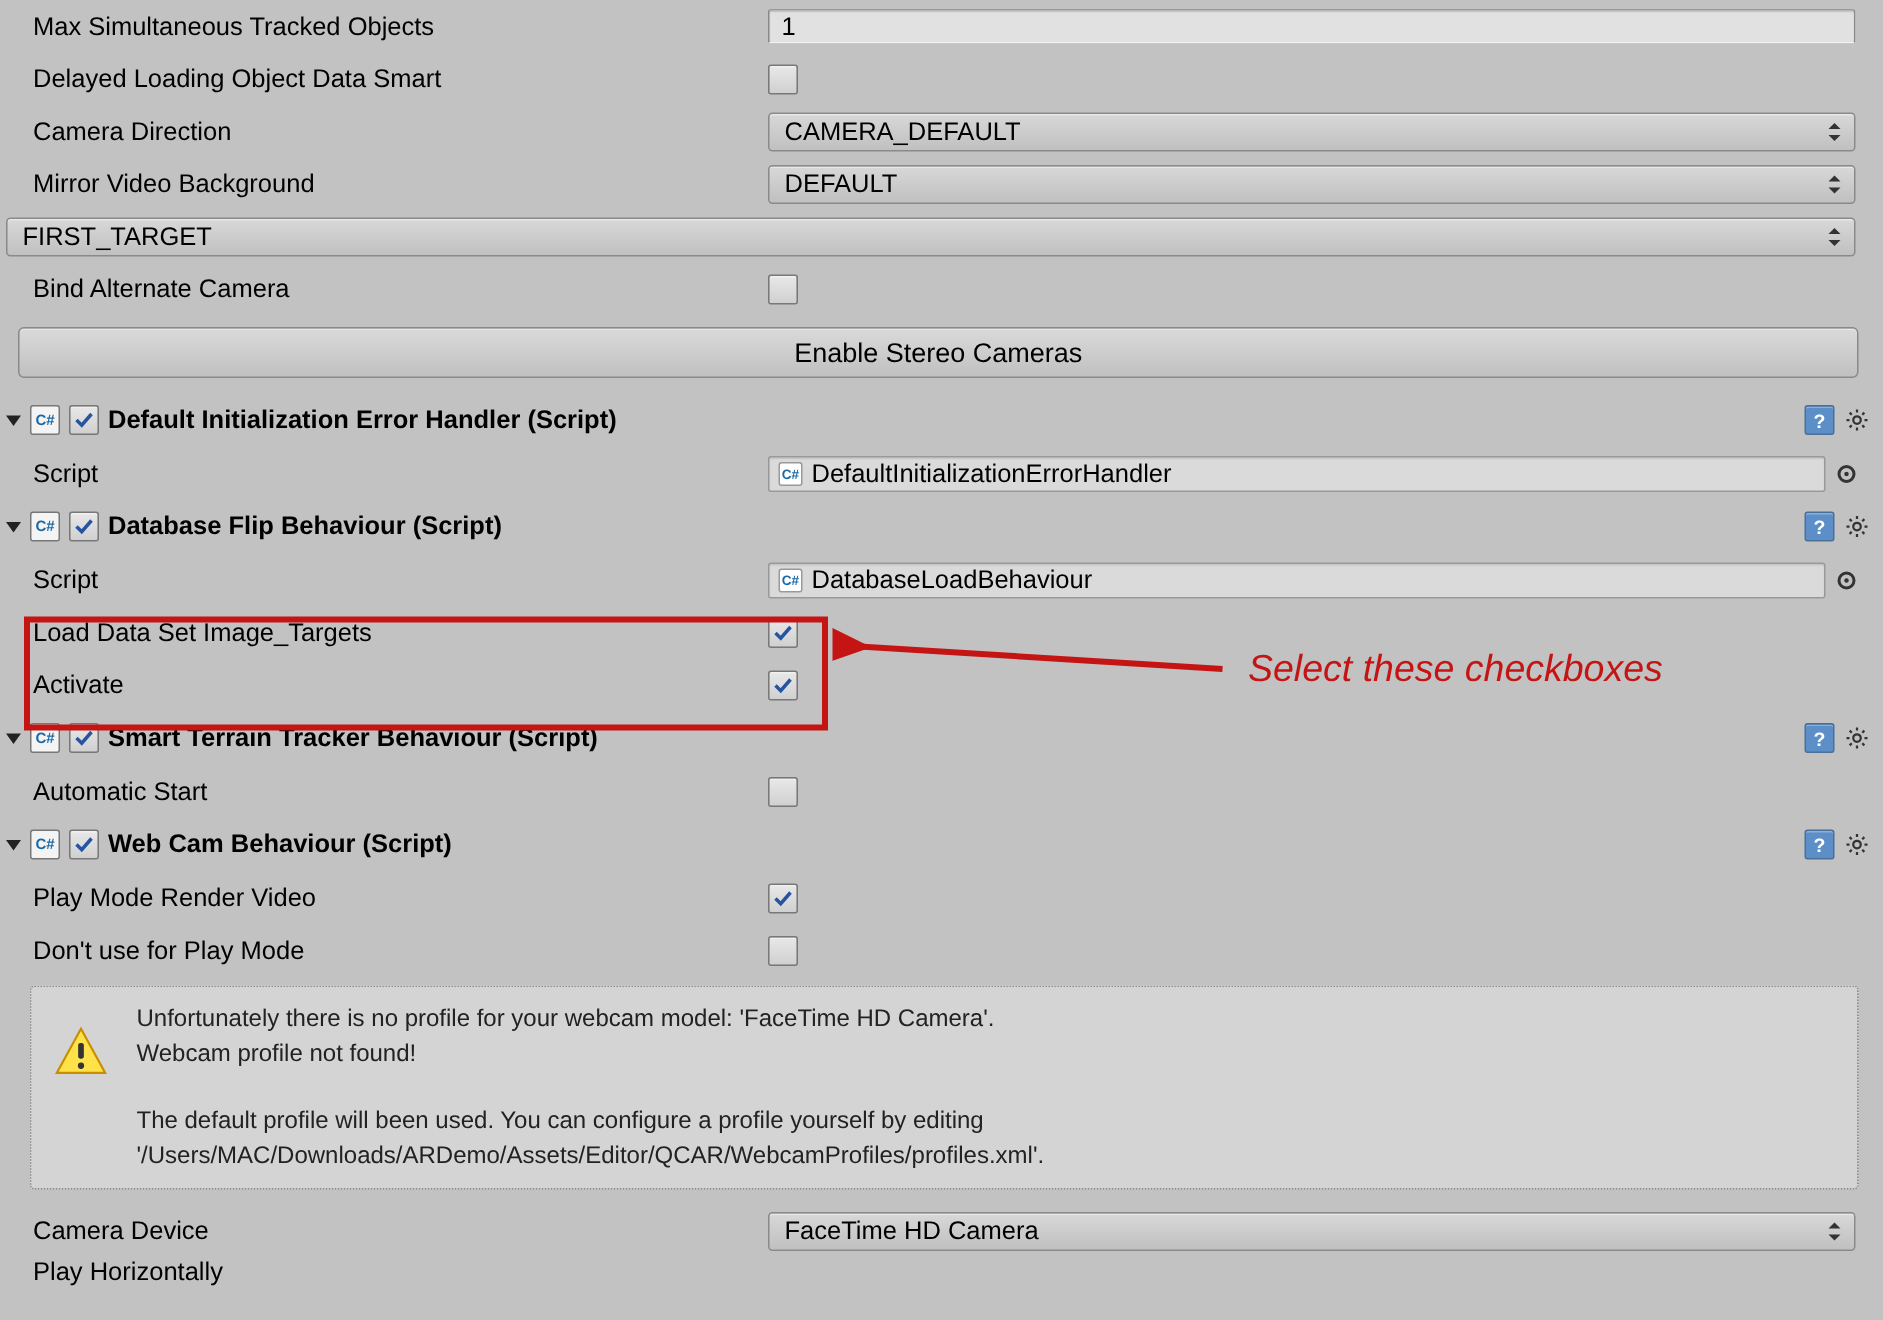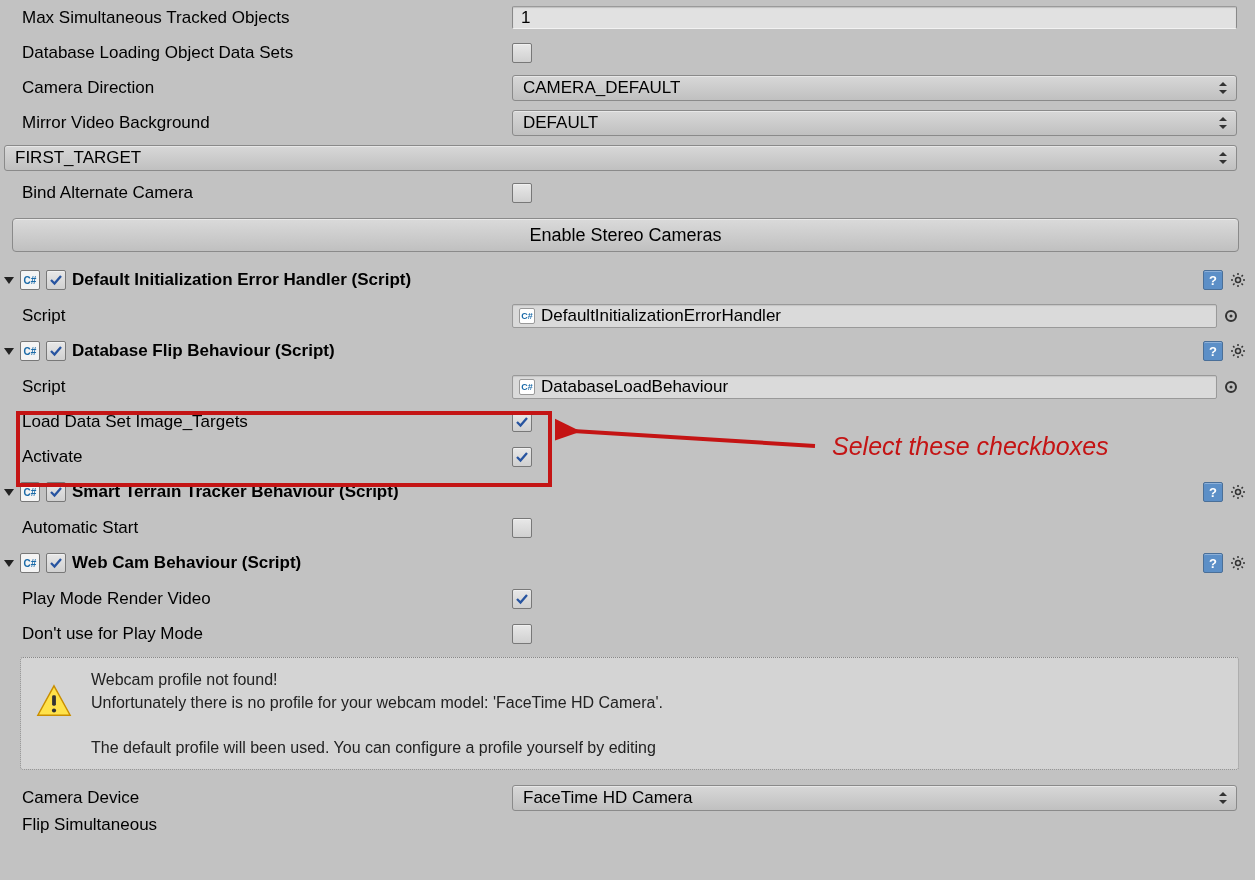--- a/index.html
+++ b/index.html
@@ -259,21 +259,21 @@
 <body>
 
 <div class="row">
   <div class="label">Max Simultaneous Tracked Objects</div>
   <div class="control">
     <input class="text-input" value="1" style="">
   </div>
 </div>
 
 <div class="row">
-  <div class="label">Database Loading Object Data Sets</div>
+  <div class="label">Delayed Loading Object Data Smart</div>
   <div class="control">
     <div class="checkbox">
       
     </div>
   </div>
 </div>
 
 <div class="row">
   <div class="label">Camera Direction</div>
   <div class="control">
@@ -497,42 +497,43 @@
   </div>
 </div>
 
 <div class="warning-box">
   <svg class="warn-tri" viewBox="0 0 40 40">
     <path d="M20 4 L37 35 L3 35 Z" fill="#ffe24a" stroke="#c98e00" stroke-width="1.5"></path>
     <rect x="18" y="14" width="4" height="11" rx="1.5" fill="#333"></rect>
     <circle cx="20" cy="30" r="2.2" fill="#333"></circle>
   </svg>
   <div class="warn-text">
+    <div>Unfortunately there is no profile for your webcam model: 'FaceTime HD Camera'.</div>
     <div>Webcam profile not found!</div>
-    <div>Unfortunately there is no profile for your webcam model: 'FaceTime HD Camera'.</div>
     <div style="height:22px"></div>
     <div>The default profile will been used. You can configure a profile yourself by editing</div>
+    <div>'/Users/MAC/Downloads/ARDemo/Assets/Editor/QCAR/WebcamProfiles/profiles.xml'.</div>
   </div>
 </div>
 
 <div class="row">
   <div class="label">Camera Device</div>
   <div class="control">
     <div class="dropdown">
       <span>FaceTime HD Camera</span>
       <span class="dropdown-arrows">
           <span class="up"></span>
           <span class="down"></span>
         </span>
     </div>
   </div>
 </div>
 
 <div class="row" style="height:20px">
-  <div class="label">Flip Simultaneous</div>
+  <div class="label">Play Horizontally</div>
 </div>
 
 <div class="annotation-box" style="left:16px; top:411px; width:536px; height:76px;"></div>
 <svg class="arrow-svg" style="left:555px; top:418px; width:270px; height:40px;">
   <defs>
     <marker id="ah" markerWidth="14" markerHeight="10" refX="2" refY="5" orient="auto">
       <path d="M12 0 L0 5 L12 10 Z" fill="#c41414"></path>
     </marker>
   </defs>
   <line x1="260" y1="28" x2="18" y2="13" stroke="#c41414" stroke-width="4" marker-end="url(#ah)"></line>

